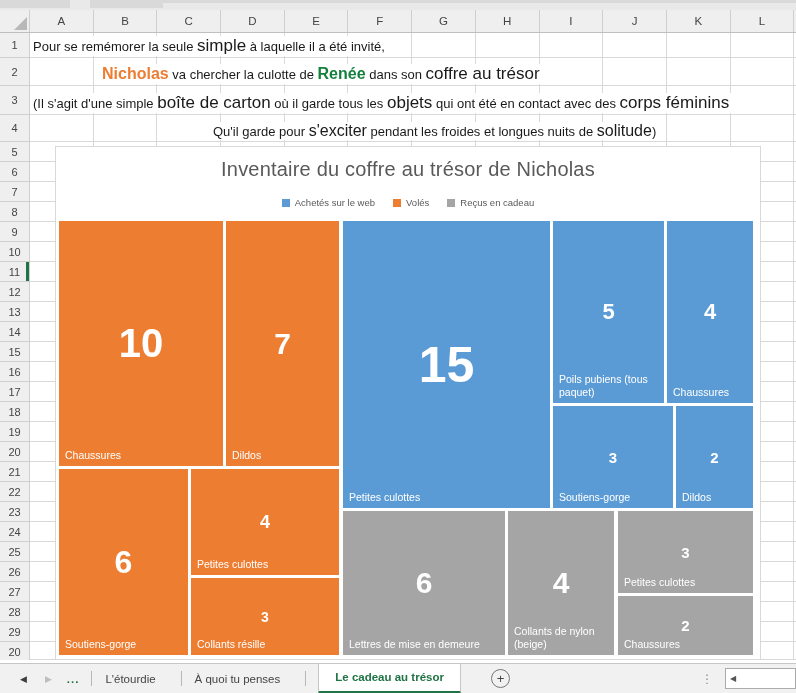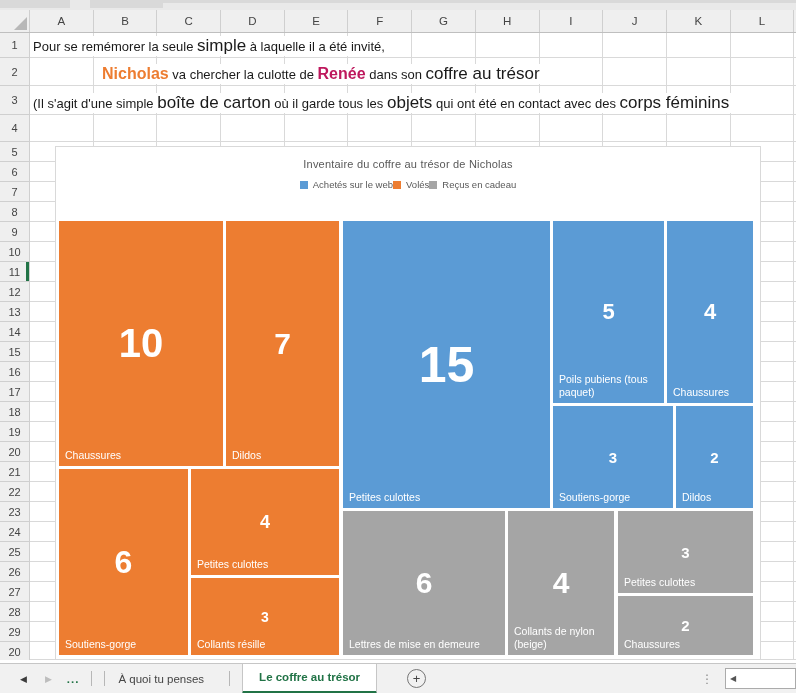--- a/index.html
+++ b/index.html
@@ -13,29 +13,29 @@
   .hgrid { position:absolute; left:30px; top:142px; width:766px; height:518px; z-index:1;
     background:repeating-linear-gradient(to bottom, transparent 0 19px, #d9d9d9 19px 20px); }
   .rowline { position:absolute; left:30px; width:766px; height:1px; background:#d9d9d9; z-index:2; }
 
   
   .cellrow { position:absolute; z-index:3; background:#fff; padding:0 3px; white-space:nowrap; color:#1a1a1a; }
   .t-n  { font-size:13px; }
   .t-xl { font-size:17px; }
   .t-lg { font-size:16px; }
   .t-orange { font-size:16px; font-weight:700; color:#ED7D31; }
-  .t-green  { font-size:16px; font-weight:700; color:#be185d; }
+  .t-green  { font-size:16px; font-weight:700; color:#15803d; }
 
   
   .chart { position:absolute; left:55px; top:146px; width:706px; height:514px; z-index:5;
     background:#fff; border:1px solid #d9d9d9; }
   .chart-title { position:absolute; left:0; right:0; top:11px; text-align:center;
-    font-size:11px; color:#595959; letter-spacing:.2px; }
-  .legend { position:absolute; left:0; right:0; top:32px; display:flex; justify-content:center;
-    font-size:9.5px; color:#595959; align-items:center;text-align:center; }
+    font-size:20px; color:#595959; letter-spacing:.2px; }
+  .legend { position:absolute; left:0; right:0; top:50px; display:flex; justify-content:center;
+    gap:18px; font-size:9.5px; color:#595959; align-items:center;text-align:center; }
   .lg-item { display:flex; align-items:center; gap:5px; }
   .lg-sq { width:8px; height:8px; display:inline-block; }
   .sq-b { background:#5B9BD5; } .sq-o { background:#ED7D31; } .sq-g { background:#A5A5A5; }
 
   .treemap { position:absolute; left:3px; top:74px; width:694px; height:434px; }
   .tm { position:absolute; color:#fff; }
   .tm.o { background:#ED7D31; } .tm.b { background:#5B9BD5; } .tm.g { background:#A5A5A5; }
   .tmv { position:absolute; inset:0; display:flex; align-items:center; justify-content:center; font-weight:700; }
   .tml { position:absolute; left:6px; right:4px; bottom:4px; font-size:10.5px; line-height:1.25; }
 
@@ -91,20 +91,23 @@
   <div class="rowline" style="top:659px;"></div>
 
   <div class="cellrow" style="left:30px; bottom:637px;">
     <span class="t-n">Pour se remémorer la seule </span><span class="t-xl">simple</span><span class="t-n"> à laquelle il a été invité,</span>
   </div>
   <div class="cellrow" style="left:99px; bottom:609px;">
     <span class="t-orange">Nicholas</span><span class="t-n"> va chercher la culotte de </span><span class="t-green">Renée</span><span class="t-n"> dans son </span><span class="t-xl">coffre au trésor</span>
   </div>
   <div class="cellrow" style="left:30px; bottom:580px;">
     <span class="t-n">(Il s'agit d'une simple </span><span class="t-xl">boîte de carton</span><span class="t-n"> où il garde tous les </span><span class="t-xl">objets</span><span class="t-n"> qui ont été en contact avec des </span><span class="t-xl">corps féminins</span>
+  </div>
+  <div class="cellrow" style="left:210px; bottom:553px;">
+    <span class="t-n">Qu'il garde pour </span><span class="t-lg">s'exciter</span><span class="t-n"> pendant les froides et longues nuits de </span><span class="t-lg">solitude</span><span class="t-n">)</span>
   </div>
 
   <div class="chart">
     <div class="chart-title">Inventaire du coffre au trésor de Nicholas</div>
     <div class="legend">
       <span class="lg-item">
           <span class="lg-sq sq-b"></span>
           <span>Achetés sur le web</span>
         </span>
       <span class="lg-item">
@@ -235,24 +238,25 @@
     <div class="ts-seg" style="left:0;width:70px;"></div>
     <div class="ts-seg" style="left:90px;width:73px;"></div>
     <div class="ts-seg" style="left:163px;width:633px;height:3px;"></div>
   </div>
 
   <div class="tabbar">
     <span class="nav">◀</span>
     <span class="nav disabled">▶</span>
     <span class="dots">...</span>
     <span class="vsep"></span>
+    <span class="tab">L'étourdie</span>
     <span class="vsep"></span>
     <span class="tab">À quoi tu penses</span>
     <span class="vsep"></span>
-    <span class="tab active">Le coffre au trésor</span>
+    <span class="tab active">Le cadeau au trésor</span>
     <span class="plus-btn">+</span>
     <span class="more-v">⋮</span>
     <span class="hscroll">
         <span class="arr">◀</span>
       </span>
   </div>
 
 </div>
 
 </body></html>

